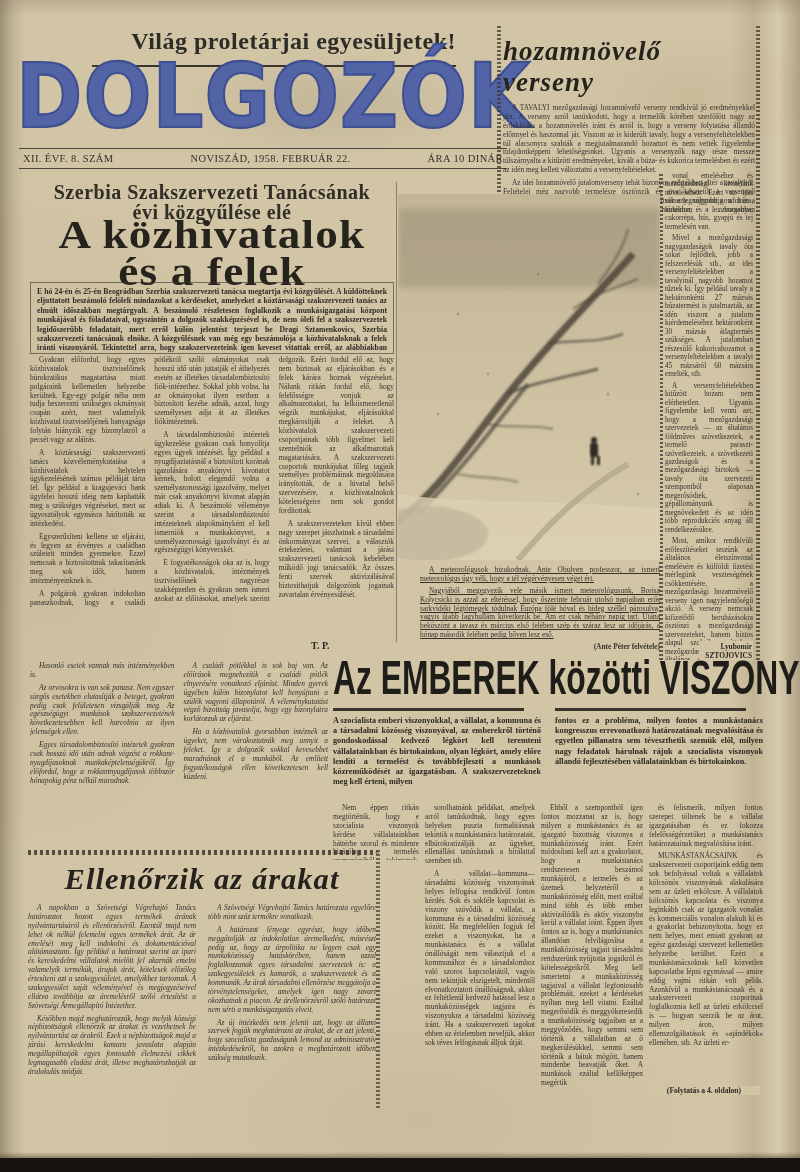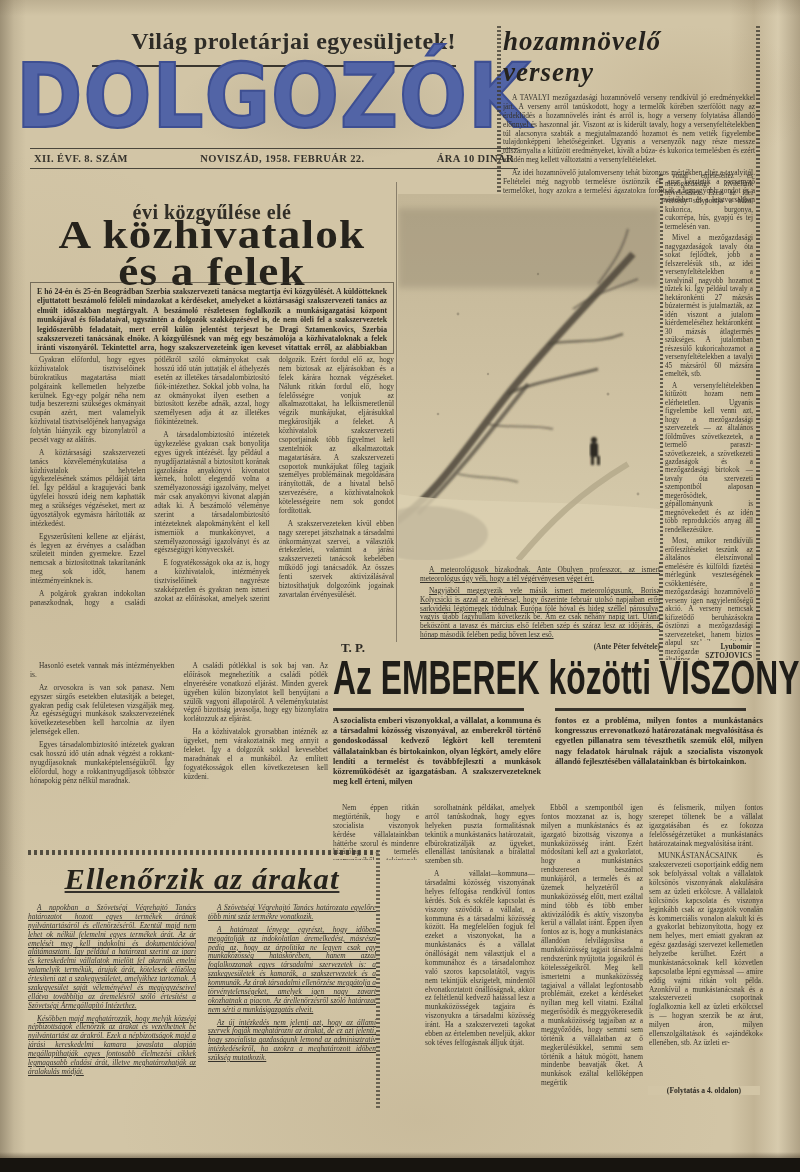--- a/index.html
+++ b/index.html
@@ -22,37 +22,37 @@
   .bottom-shadow{position:absolute;left:0;bottom:14px;width:800px;height:6px;background:linear-gradient(0deg,rgba(60,48,32,.45),transparent);}
 
   
   .slogan{position:absolute;left:92px;top:28px;width:364px;text-align:right;
     font-weight:700;font-size:24px;letter-spacing:.5px;color:#2e2c27;
     border-bottom:2px solid #3a362e;padding-bottom:10px;}
   .logo{position:absolute;left:16px;top:52px;width:480px;text-align:center;
     font-family:"DejaVu Sans", sans-serif;font-weight:800;font-size:80px;line-height:1;
     color:#5264a6;-webkit-text-stroke:2px #3e4f92;letter-spacing:1px;
     transform:scaleY(1.12);transform-origin:center top;text-shadow:0 0 1px rgba(62,79,146,.6);}
-  .dateline{position:absolute;left:30px;top:148px;width:480px;display:flex;justify-content:space-between;align-items:center;
+  .dateline{position:absolute;left:19px;top:148px;width:480px;display:flex;justify-content:space-between;align-items:center;
     border-top:1px solid #4a463c;border-bottom:1px solid #4a463c;padding:4px 4px;
-    font-weight:700;font-size:10.5px;color:#35322c;letter-spacing:.4px;}
+    font-weight:400;font-size:10.5px;color:#35322c;letter-spacing:.4px;}
 
   
   .txt p{margin:0 0 4px;text-indent:9px;}
   .txt{font-size:7.4px;line-height:1.2;text-align:justify;color:#36332c;}
   .txt-xs{font-size:7.2px;line-height:1.18;text-align:justify;color:#36332c;}
   .italic{font-style:italic;}
 
   
   .ujabb-block{position:absolute;left:503px;top:26px;width:252px;}
   .ujabb-row{display:flex;align-items:center;}
   .ujabb-word{font-weight:800;font-size:29px;color:#24221d;letter-spacing:1px;}
   .ujabb-rule{flex:1;height:8px;margin-left:8px;
     background:repeating-linear-gradient(90deg,#3d392f 0 2px,transparent 2px 4px);opacity:.8;}
-  .ujabb-sub{font-style:italic;font-weight:800;font-size:27px;color:#26231d;margin-top:0;letter-spacing:1px;}
+  .ujabb-sub{font-style:italic;font-weight:800;font-size:27px;color:#26231d;margin-top:10px;letter-spacing:1px;}
   .ujabb-body{margin-top:6px;height:108px;overflow:hidden;}
   .vstrip{position:absolute;width:4px;background:repeating-linear-gradient(0deg,#3d392f 0 2px,transparent 2px 4px);opacity:.75;}
   #strip-left{left:497px;top:26px;height:178px;}
   #strip-right{left:756px;top:26px;height:634px;}
   #strip-mid{left:659px;top:172px;height:488px;}
   .side-col{position:absolute;left:665px;top:172px;width:88px;height:488px;overflow:hidden;}
   .side-col p{margin:0 0 3px;text-indent:7px;}
   .byline{position:absolute;right:0;bottom:0;text-align:right;font-weight:700;font-size:7.4px;
     background:#d2c5a6;padding:1px 1px 0 6px;line-height:1.25;color:#2d2a24;}
 
@@ -60,24 +60,24 @@
   .kicker{position:absolute;left:30px;top:182px;width:364px;text-align:center;
     font-weight:600;font-size:20px;line-height:1.0;color:#312e27;letter-spacing:.5px;}
   .main-headline{position:absolute;left:30px;top:216px;width:364px;text-align:center;
     font-weight:800;font-size:37px;line-height:.95;color:#26231c;
     transform:scale(1.22,1.06);transform-origin:center top;letter-spacing:1px;}
   .lead-box{position:absolute;left:30px;top:282px;width:350px;height:62px;overflow:hidden;
     border:1px solid rgba(55,50,40,.6);padding:4px 6px;
     font-weight:700;font-size:7.7px;line-height:1.22;text-align:justify;color:#312e27;}
   .main-cols{position:absolute;left:30px;top:356px;width:364px;height:300px;overflow:hidden;
     column-count:3;column-gap:9px;}
-  .tp-sign{position:absolute;left:323px;top:640px;width:60px;text-align:center;
-    font-weight:700;font-size:13px;color:#2d2a24;background:#d2c5a6;}
+  .tp-sign{position:absolute;left:311px;top:640px;width:60px;text-align:left;
+    font-weight:700;font-size:10px;color:#2d2a24;background:#d2c5a6;}
   .main-cont{position:absolute;left:30px;top:662px;width:298px;height:184px;overflow:hidden;
-    column-count:2;column-gap:9px;}
+    column-count:2;column-gap:9px;font-style:italic;}
   .vrule{position:absolute;left:396px;top:182px;width:1px;height:460px;background:rgba(62,56,45,.5);}
 
   
   .photo{position:absolute;left:398px;top:194px;width:262px;height:366px;overflow:hidden;
     box-shadow:0 0 0 1px rgba(80,70,52,.25) inset;}
   .caption{position:absolute;left:420px;top:566px;width:240px;}
   .caption p{margin:0 0 3px;text-indent:9px;text-decoration:underline;}
   .credit{text-align:right;font-size:7.4px;font-weight:600;}
 
   
@@ -90,21 +90,21 @@
   .viszony-body{display:flex;gap:6px;margin-top:8px;}
   .vcol{overflow:hidden;}
   .vcol1{width:86px;height:56px;}
   .vcol2{width:110px;height:294px;}
   .vcol3{width:102px;height:294px;}
   .vcol4{width:114px;height:280px;}
   .folytatas{position:absolute;left:648px;top:1086px;width:112px;text-align:center;
     font-weight:700;font-size:7.6px;background:#d2c5a6;color:#2d2a24;}
 
   
-  .arak{position:absolute;left:28px;top:850px;width:348px;height:258px;text-decoration:underline;}
+  .arak{position:absolute;left:28px;top:850px;width:348px;height:258px;}
   .zigzag{height:5px;background:repeating-linear-gradient(90deg,#3d392f 0 3px,transparent 3px 6px);opacity:.85;}
   .arak-headline{text-align:center;font-style:italic;font-weight:800;font-size:29px;color:#26231c;
     margin:8px 0 8px;letter-spacing:1px;transform:scaleX(1.05);}
   .arak-body{display:flex;gap:12px;height:186px;overflow:hidden;}
   .arak-body > div{flex:1;}
   .arak-strip{position:absolute;right:-4px;top:0;width:4px;height:258px;
     background:repeating-linear-gradient(0deg,#3d392f 0 2px,transparent 2px 4px);opacity:.7;}
 </style>
 </head>
 <body>
@@ -136,21 +136,21 @@
         <p>A versenyfeltételekben kitűzött hozam nem elérhetetlen. Ugyanis figyelembe kell venni azt, hogy a mezőgazdasági szervezetek — az általános földműves szövetkezetek, a termelő paraszt-szövetkezetek, a szövetkezeti gazdaságok és a mezőgazdasági birtokok — tavaly óta szervezeti szempontból alaposan megerősödtek, gépállományunk is megnövekedett és az idén több reprodukciós anyag áll rendelkezésükre.</p>
         <p>Most, amikor rendkívüli erőfeszítéseket teszünk az általános életszínvonal emelésére és külföldi fizetési mérlegünk veszteségének csökkentésére, a mezőgazdasági hozamnövelő verseny igen nagyjelentőségű akció. A verseny nemcsak kifizetődő beruházásokra ösztönzi a mezőgazdasági szervezeteket, hanem biztos alapul szolgál egyúttal a mezőgazdasági termelés általános növelésére és a társastermelés továbbfejlesztésére is.</p>
       </div>
     <div class="byline">
       <span>Lyubomir</span><br>
       <span>SZTOJOVICS</span>
     </div>
   </div>
 
   <div class="kicker">
-    <br>
+    <span>Szerbia Szakszervezeti Tanácsának</span><br>
     <span>évi közgyűlése elé</span>
   </div>
   <div class="main-headline">
     <span>A közhivatalok</span><br>
     <span>és a felek</span>
   </div>
   <div class="lead-box">E hó 24-én és 25-én Beográdban Szerbia szakszervezeti tanácsa megtartja évi közgyűlését. A küldötteknek eljuttatott beszámoló felöleli mindazokat a kérdéseket, amelyeket a köztársasági szakszervezeti tanács az elmúlt időszakban megtárgyalt. A beszámoló részletesen foglalkozik a munkásigazgatási központ munkájával és föladataival, ugyszintén a dolgozók szakképzésével is, de nem öleli fel a szakszervezetek legidőszerűbb feladatait, mert erről külön jelentést terjeszt be Dragi Sztamenkovics, Szerbia szakszervezeti tanácsának elnöke. A közgyűlésnek van még egy beszámolója a közhivataloknak a felek iránti viszonyáról. Tekintettel arra, hogy szakszervezeteink igen keveset vitattak erről, az alábbiakban ismertetjük a beszámolóban említett kirívó eseteket és az ezzel a problémával kapcsolatos feladatokat.</div>
   <div class="main-cols txt">
       <p>Gyakran előfordul, hogy egyes közhivatalok tisztviselőinek bürokratikus magatartása miatt polgáraink kellemetlen helyzetbe kerülnek. Egy-egy polgár néha nem tudja beszerezni szükséges okmányait csupán azért, mert valamelyik közhivatal tisztviselőjének hanyagsága folytán hiányzik egy bizonylatról a pecsét vagy az aláírás.</p>
       <p>A köztársasági szakszervezeti tanács közvéleménykutatása a közhivatalok helytelen ügykezelésének számos példáját tárta fel. Így például a kragujeváci bank ügyfelei hosszú ideig nem kaphatták meg a szükséges végzéseket, mert az ügyosztályok egymásra hárították az intézkedést.</p>

